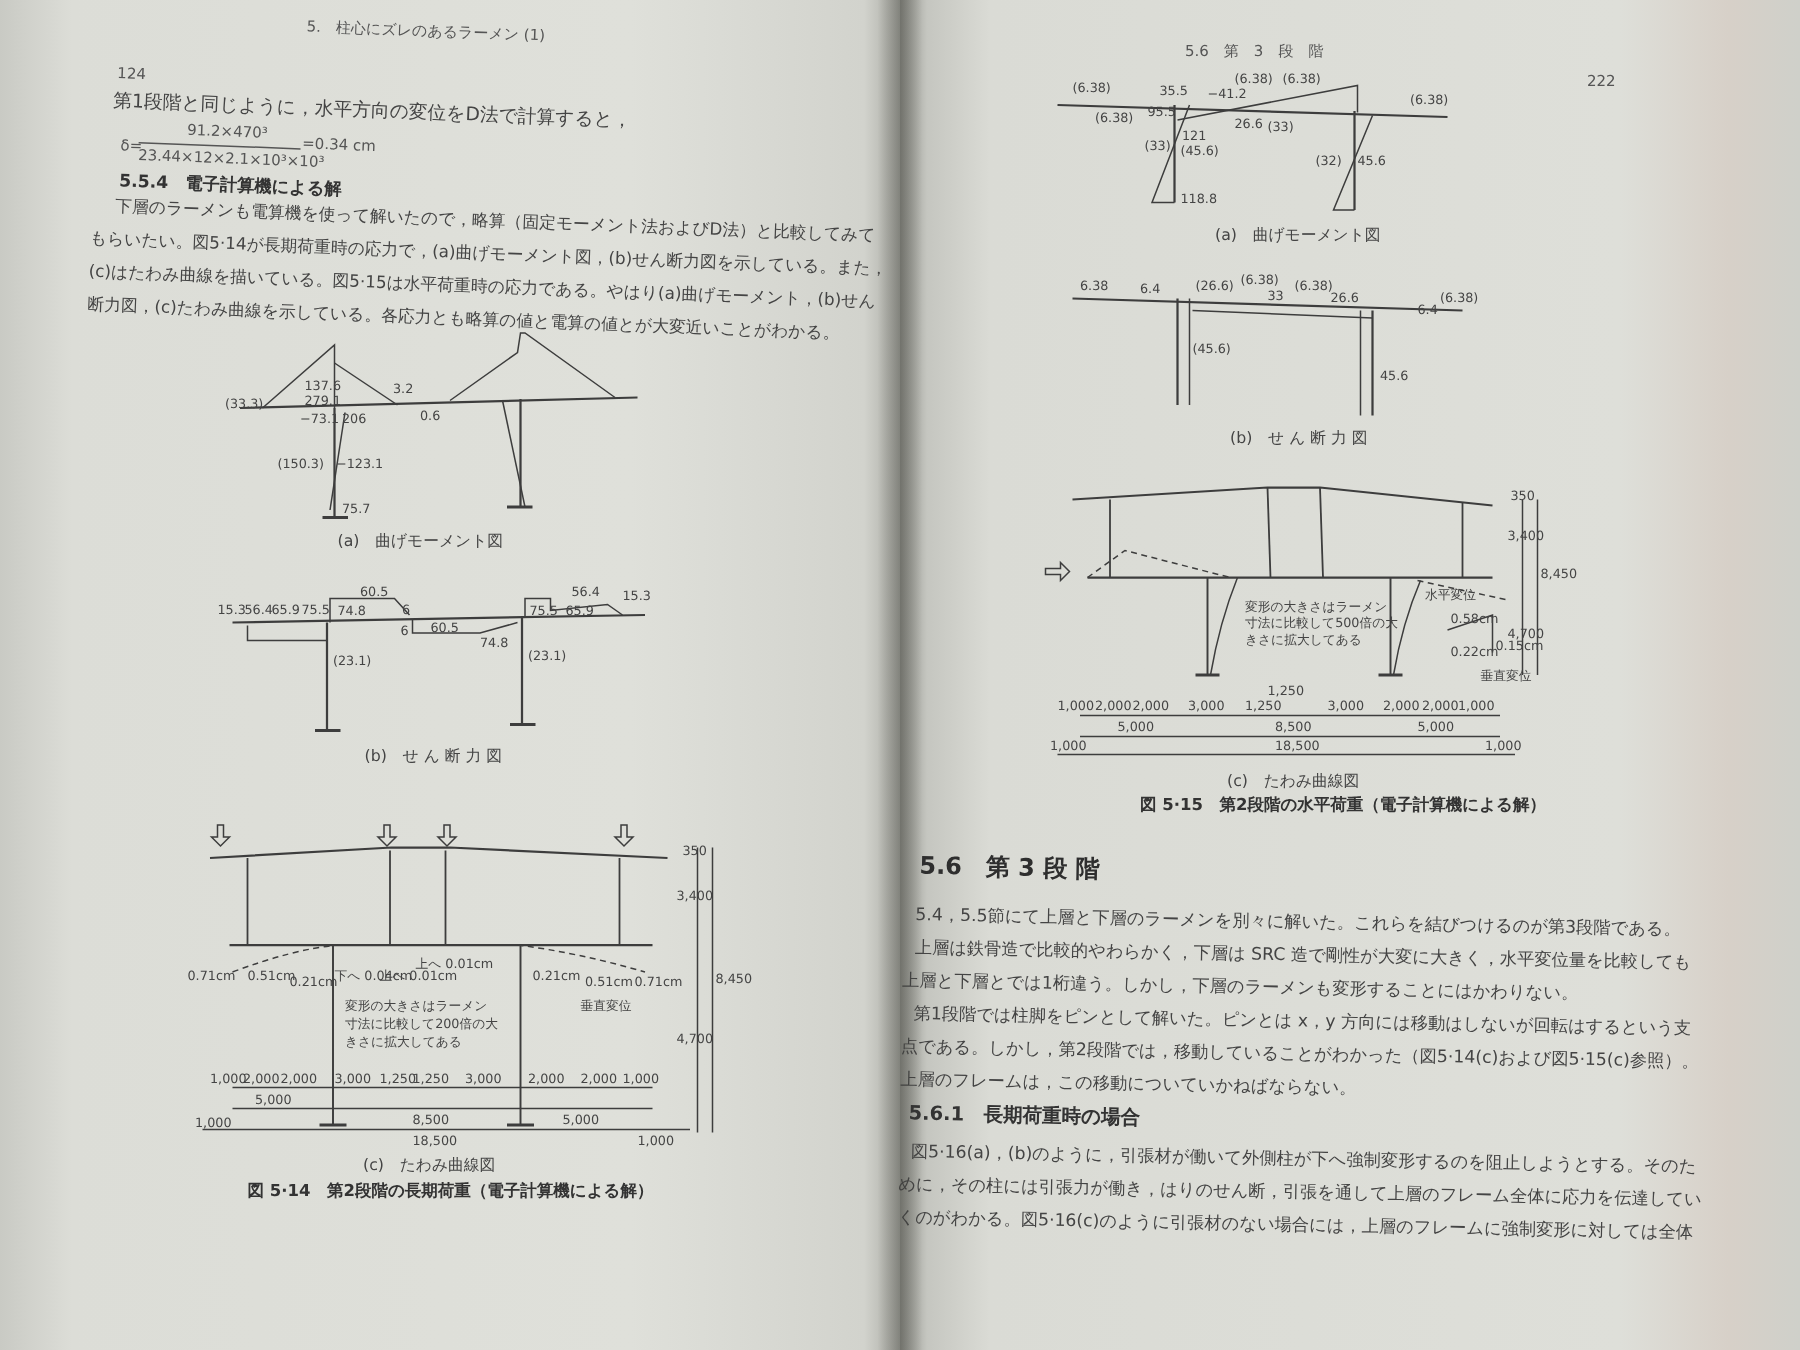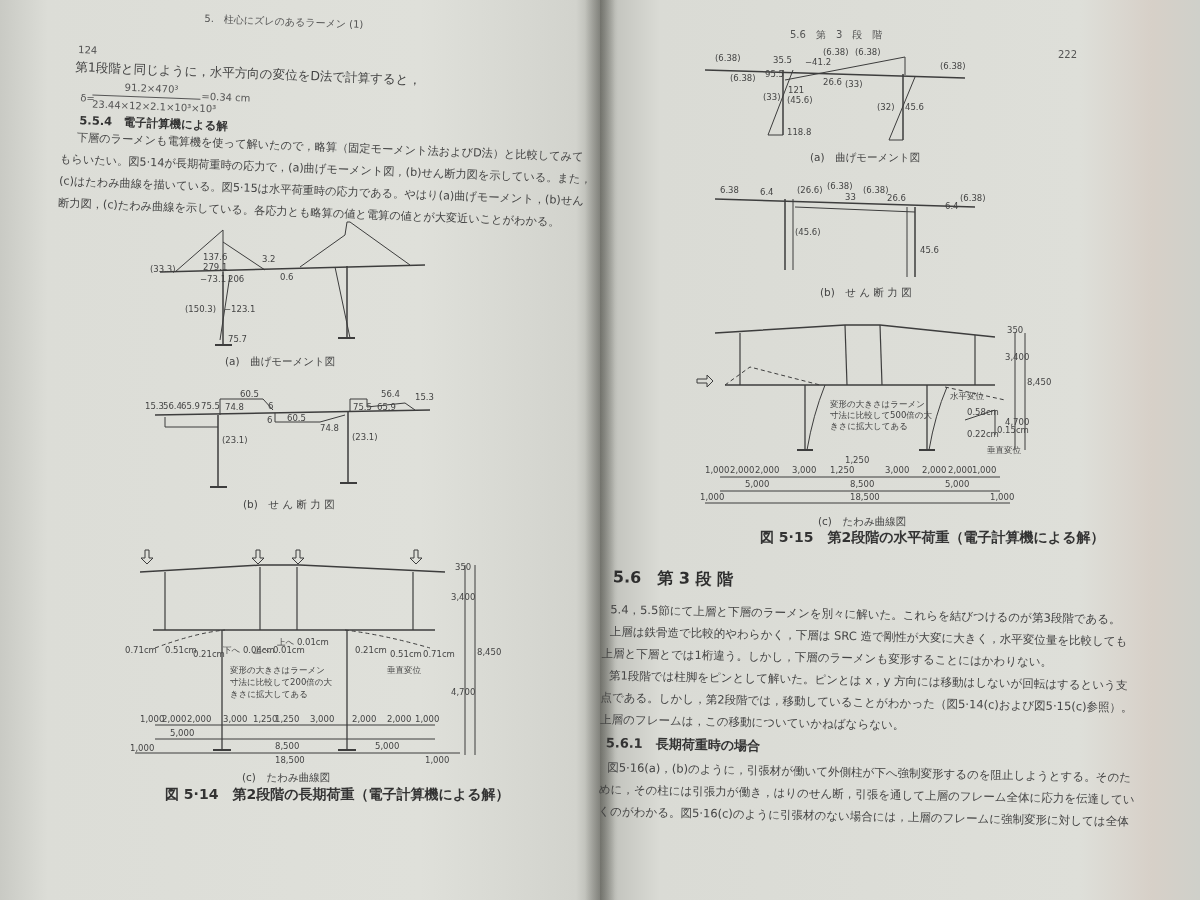--- a/index.html
+++ b/index.html
@@ -6,21 +6,21 @@
   body { width:1200px; height:900px; overflow:hidden; position:relative;
          background:#b9bab3; font-family:"DejaVu Sans", sans-serif; color:#3a3a3a; }
   .page { position:absolute; top:0; height:900px; }
   .page-left { left:0; width:600px; background:linear-gradient(90deg,#c9cac4 0%,#dcddd7 8%,#dfe0da 70%,#d2d3cd 96%,#a8a9a2 100%); }
   .page-right { left:600px; width:600px; background:linear-gradient(90deg,#8e8f88 0%,#c5c6c0 3%,#dadbd5 10%,#dedfd9 80%,#d7d0c8 92%,#cfd0ca 100%); }
   .txt { position:absolute; font-size:12.5px; line-height:18px; white-space:nowrap; color:#444; }
   .small { font-size:10px; color:#555; }
   .head { font-weight:bold; font-size:13px; color:#333; }
   .bighead { font-weight:bold; font-size:16px; color:#2e2e2e; }
   .cap { font-size:10.5px; color:#444; }
-  .capb { font-size:14px; color:#333; font-weight:bold; }
+  .capb { font-size:11px; color:#333; font-weight:bold; }
   .left-rot { transform-origin:0 0; transform:rotate(2.2deg); }
   .right-rot { transform-origin:0 0; transform:rotate(1.1deg); }
   svg { position:absolute; overflow:visible; }
   svg line, svg path, svg polyline { stroke:#3d3d3d; fill:none; }
   svg text { font-family:"DejaVu Sans", sans-serif; font-size:8.5px; fill:#444; }
   .spine { position:absolute; left:585px; top:0; width:30px; height:900px;
            background:linear-gradient(90deg,rgba(0,0,0,0) 0%,rgba(60,60,55,.35) 50%,rgba(0,0,0,0) 100%); }
 </style>
 </head>
 <body>

